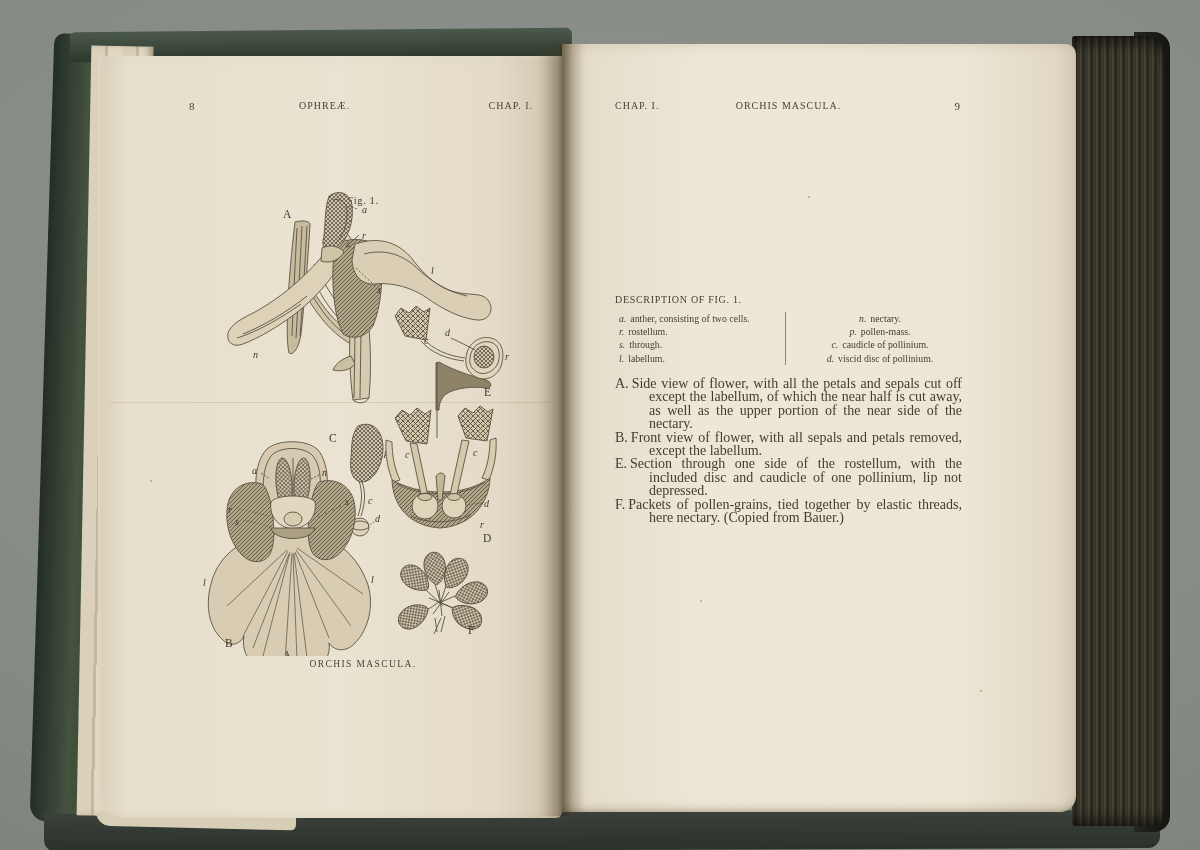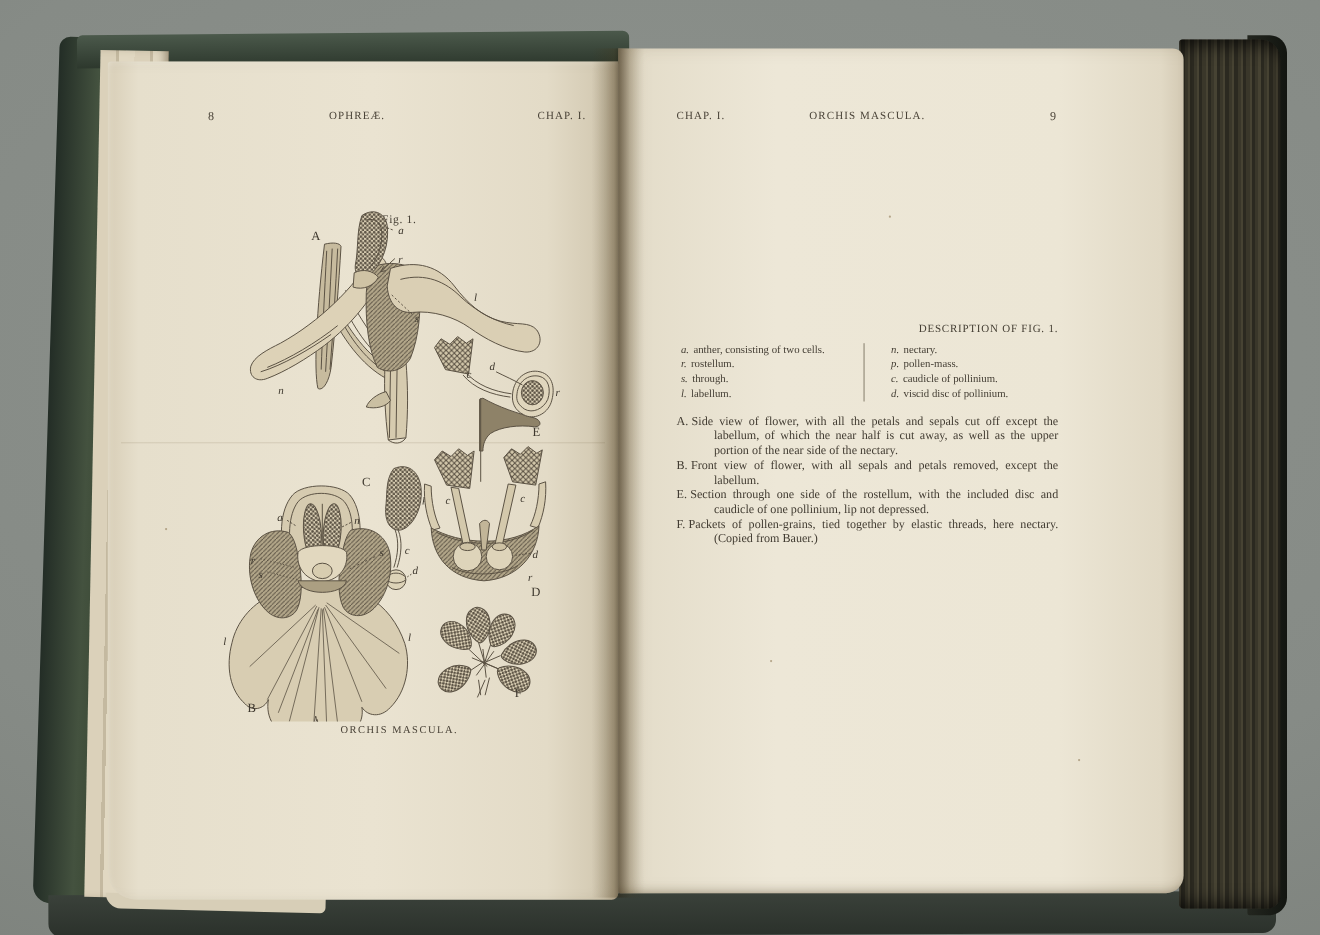--- a/index.html
+++ b/index.html
@@ -45,28 +45,28 @@
   .lp-title{left:116px;}
   .lp-chap{right:10px;}
   .rp-head{position:absolute;left:53px;top:56px;width:347px;height:15px;}
   .rp-chap{left:0;}
   .rp-title{left:50%;transform:translateX(-50%);}
   .rp-num{right:2px;font-size:11px;letter-spacing:0;}
   .fig-caption{position:absolute;left:85px;top:107px;width:360px;text-align:center;
     font-size:10.5px;letter-spacing:.6px;margin-top:32px;}
   .plate-caption{position:absolute;left:85px;top:603px;width:360px;text-align:center;
     font-size:9.5px;letter-spacing:1.4px;color:#4a4338;}
-  .rp-heading{position:absolute;left:53px;top:250px;width:347px;text-align:right;
+  .rp-heading{position:absolute;left:53px;top:250px;width:347px;text-align:left;
     font-size:10px;letter-spacing:.7px;color:#453f34;}
   .legend{position:absolute;left:57px;top:268px;width:342px;display:flex;
     font-size:9.8px;line-height:13.2px;}
   .legend-colL{width:160px;}
-  .legend-colR{border-left:1px solid #8e8675;padding-left:24px;margin-left:6px;flex:1;}
+  .legend-colR{border-left:1px solid #8e8675;padding-left:13px;margin-left:6px;flex:1;text-align:center;}
   .lk{font-style:italic;margin-right:4px;}
-  .desc{position:absolute;left:53px;top:333px;width:347px;font-size:11px;line-height:13.4px;
+  .desc{position:absolute;left:53px;top:333px;width:347px;font-size:14px;line-height:13.4px;
     text-align:justify;color:#423c32;}
   .desc p{margin:0;padding-left:34px;text-indent:-34px;}
   .pk{margin-right:3px;}
   
   .fig-svg{position:absolute;left:85px;top:130px;}
   .fig-svg path,.fig-svg ellipse,.fig-svg circle{stroke:#5a5143;stroke-width:.9;}
   .fig-svg text{stroke:none;fill:#3e382e;}
   .pl{font-size:10px;font-style:italic;}
   .fl{font-size:11.5px;}
 </style>

